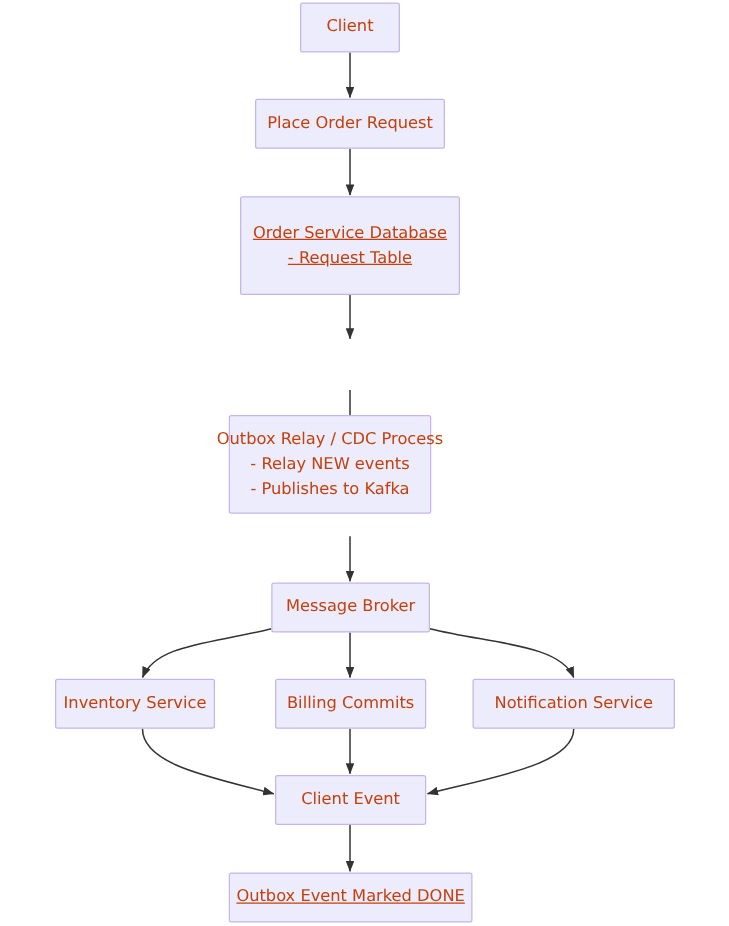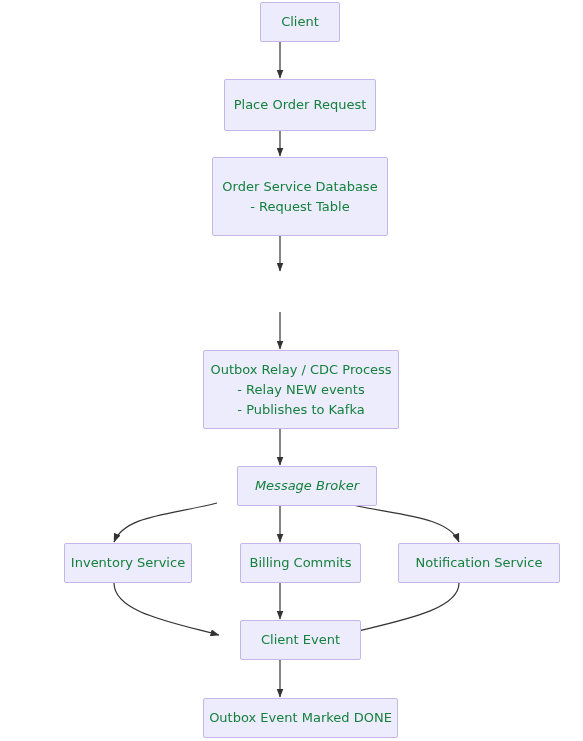--- a/index.html
+++ b/index.html
@@ -28,30 +28,29 @@
     width: 583px;
     height: 741px;
     pointer-events: none;
   }
   .node {
     position: absolute;
     box-sizing: border-box;
     background: #ececfd;
     border: 1.4px solid #c5b5e8;
     border-radius: 2px;
-    color: #15803d;
+    color: #c2410c;
     display: flex;
     flex-direction: column;
     align-items: center;
     justify-content: center;
     font-size: 13px;
     line-height: 20px;
     text-align: right;
     white-space: nowrap;
-    margin-left: 20px;
   }
   .node .line {
     display: block;
   }
 </style>
 </head>
 <body>
 
 <div id="diagram">
 
@@ -74,53 +73,53 @@
       <path d="M 280,583 L 280,619"></path>
       <path d="M 459,583 C 459,612 392,622 342,635"></path>
       <path d="M 280,660 L 280,697"></path>
     </g>
   </svg>
 
   <div class="node" style="left:240px; top:2px; width:80px; height:40px;">
     <span class="line">Client</span>
   </div>
 
-  <div class="node" style="left:204px; top:79px; width:152px; height:52px;">
+  <div class="node" style="left:204px; top:79px; width:152px; height:40px;">
     <span class="line">Place Order Request</span>
   </div>
 
-  <div class="node" style="left:192px; top:157px; width:176px; height:79px;">
+  <div class="node" style="left:192px; top:157px; width:176px; height:79px;text-decoration:underline;">
     <span class="line">Order Service Database</span>
     <span class="line">- Request Table</span>
   </div>
 
 
-  <div class="node" style="left:183px; top:350px; width:196px; height:79px;">
+  <div class="node" style="left:183px; top:332px; width:162px; height:79px;">
     <span class="line">Outbox Relay / CDC Process</span>
     <span class="line">- Relay NEW events</span>
     <span class="line">- Publishes to Kafka</span>
   </div>
 
-  <div class="node" style="left:217px; top:466px; width:140px; height:40px;font-style:italic;">
+  <div class="node" style="left:217px; top:466px; width:127px; height:40px;">
     <span class="line">Message Broker</span>
   </div>
 
   <div class="node" style="left:44px; top:543px; width:128px; height:40px;">
     <span class="line">Inventory Service</span>
   </div>
 
   <div class="node" style="left:220px; top:543px; width:121px; height:40px;">
     <span class="line">Billing Commits</span>
   </div>
 
   <div class="node" style="left:378px; top:543px; width:162px; height:40px;">
     <span class="line">Notification Service</span>
   </div>
 
   <div class="node" style="left:220px; top:620px; width:121px; height:40px;">
     <span class="line">Client Event</span>
   </div>
 
-  <div class="node" style="left:183px; top:698px; width:195px; height:40px;">
+  <div class="node" style="left:183px; top:698px; width:195px; height:40px;text-decoration:underline;">
     <span class="line">Outbox Event Marked DONE</span>
   </div>
 
 </div>
 
 </body></html>

